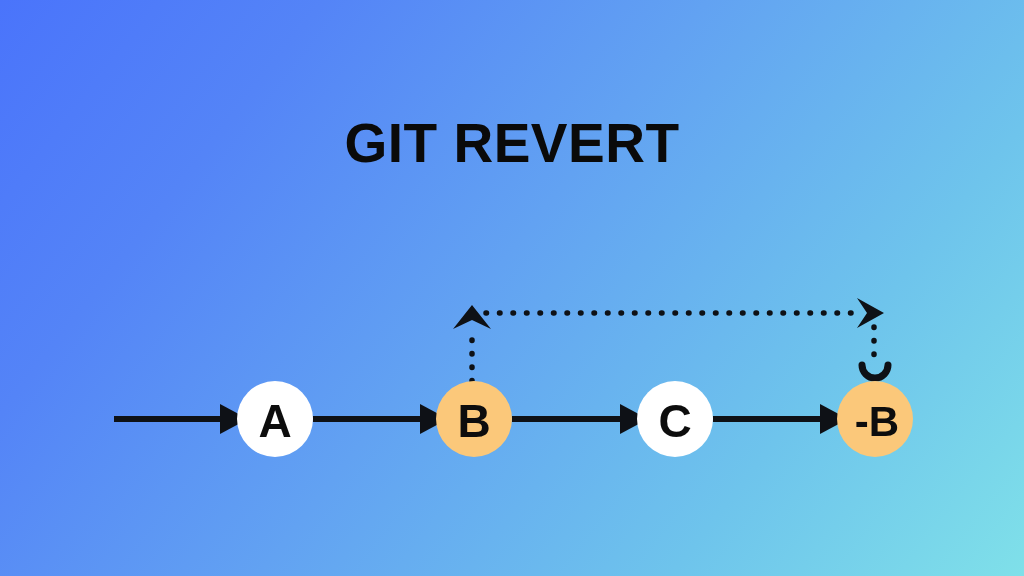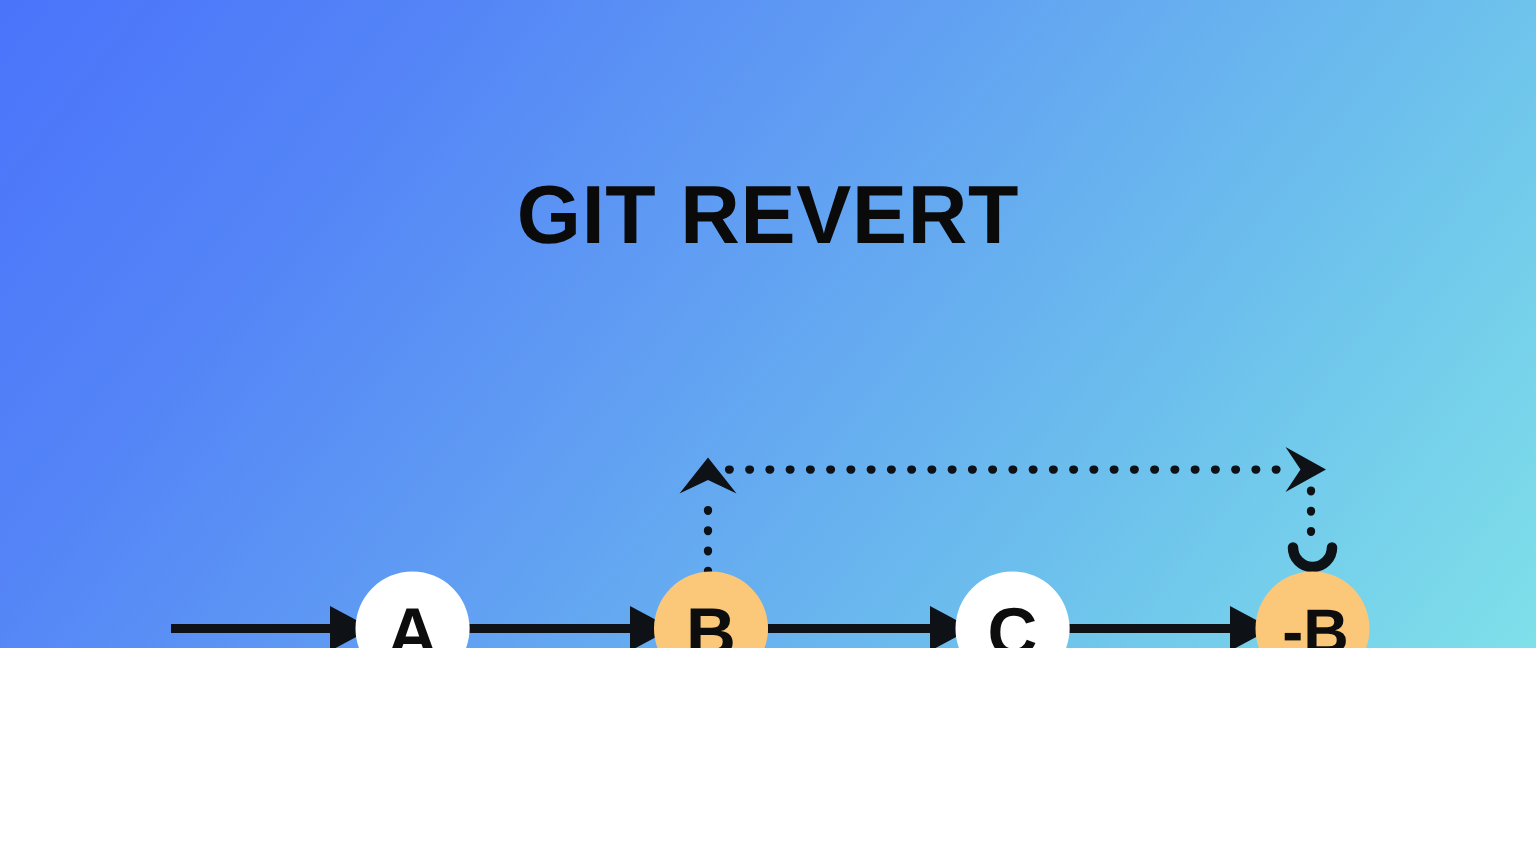--- a/index.html
+++ b/index.html
@@ -3,21 +3,21 @@
 <meta charset="utf-8">
 <style>
   html, body {
     margin: 0;
     padding: 0;
     background: #ffffff;
   }
   #canvas {
     position: relative;
     width: 1024px;
-    height: 432px;
+    height: 576px;
     overflow: hidden;
     background: linear-gradient(128deg,
         #4a74fb 0%,
         #5484f7 22%,
         #62a2f2 48%,
         #6ec4ec 76%,
         #7fe0e9 100%);
     font-family: "Liberation Sans", sans-serif;
   }
   #diagram-title {

